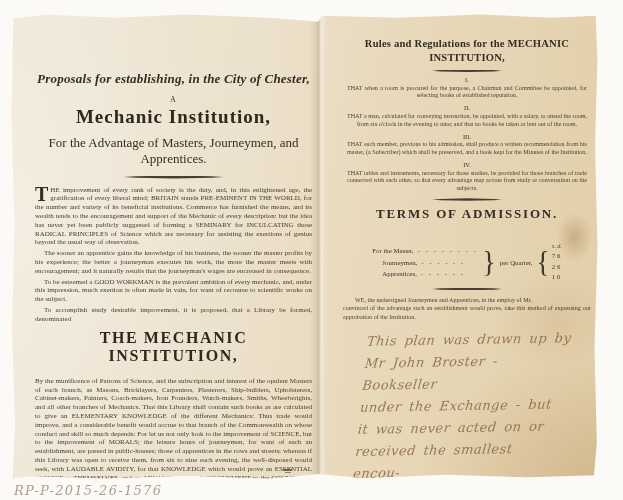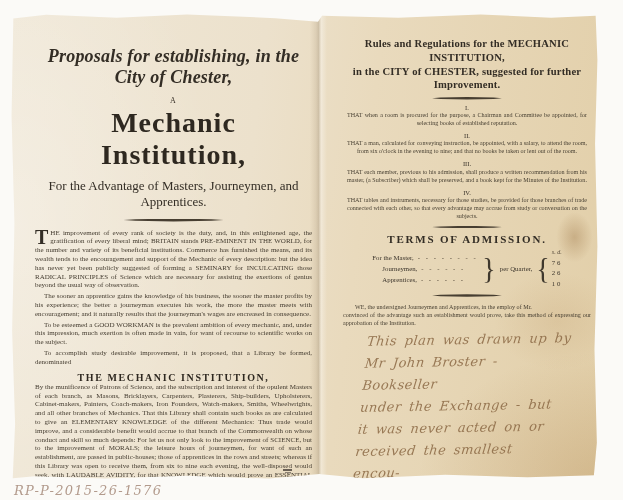--- a/index.html
+++ b/index.html
@@ -20,38 +20,38 @@
       linear-gradient(97deg, #f0e8d8 0%, #ece1cc 40%, #e9dabd 58%, #e2cfa9 100%);
     box-shadow: 2px 4px 7px rgba(110,100,85,0.40);
     clip-path: polygon(0.4% 1.2%, 6% 0.4%, 18% 1%, 30% 0.3%, 45% 1.1%, 52.3% 1.9%, 53% 0.6%, 66% 1%, 80% 0.3%, 92% 1%, 99.6% 0.6%, 99.9% 10%, 99.5% 28%, 99.9% 50%, 99.4% 72%, 99.8% 92%, 99.3% 99%, 88% 99.4%, 74% 98.9%, 60% 99.6%, 52.5% 98.7%, 44% 99.7%, 30% 99.1%, 16% 99.7%, 4% 99.2%, 0.3% 99.6%, 0.7% 88%, 0.2% 68%, 0.6% 45%, 0.1% 22%);
   }
   .fold {
     position:absolute; top:0; left:299px; width:17px; height:100%;
     background:linear-gradient(90deg, rgba(0,0,0,0) 0%, rgba(96,70,38,0.10) 35%, rgba(70,50,25,0.17) 50%, rgba(255,255,255,0.35) 66%, rgba(0,0,0,0) 100%);
   }
   
   .page-left { position:absolute; left:24px; top:33px; width:277px; }
-  .lp-kicker { font-style:italic; font-weight:bold; text-align:center; font-size:18px; letter-spacing:0.2px; color:#332d25; }
+  .lp-kicker { font-style:italic; font-weight:bold; text-align:center; font-size:13px; letter-spacing:0.2px; color:#332d25;margin-top:25px; }
   .lp-article { text-align:center; font-size:8px; margin-top:8px; letter-spacing:1px; }
-  .lp-title { text-align:center; font-size:28px; font-weight:bold; letter-spacing:1px; margin-top:2px; color:#2e2820; }
+  .lp-title { text-align:center; font-size:19px; font-weight:bold; letter-spacing:1px; margin-top:2px; color:#2e2820; }
   .lp-subtitle { text-align:center; font-size:13px; font-weight:normal; margin-top:7px; line-height:1.25; color:#332d25; }
   .swell { height:3px; margin:8px auto 7px auto; background:#473e31;
     clip-path:polygon(0 50%, 12% 22%, 50% 0, 88% 22%, 100% 50%, 88% 78%, 50% 100%, 12% 78%); }
   .swell-lg { width:100px; }
   .swell-sm { width:70px; height:2.5px; margin:5px auto 4px auto; }
   .lp-body p { font-size:7px; line-height:1.26; text-align:justify; margin-bottom:2px; color:#433b2f; }
   .lp-body p.indent { text-indent:9px; }
   .dropcap { float:left; font-size:20px; line-height:15px; padding:1px 2px 0 0; font-weight:bold; color:#332d25; }
-  .lp-sec-heading { text-align:center; font-size:10px; font-weight:bold; letter-spacing:1.6px; margin:5px 0 0 0; color:#2e2820; }
+  .lp-sec-heading { text-align:center; font-size:16px; font-weight:bold; letter-spacing:1.6px; margin:5px 0 12px 0; color:#2e2820; }
   
   .page-right { position:absolute; left:332px; top:24px; width:248px; }
   .rp-heading { text-align:center; font-size:10.6px; font-weight:bold; line-height:1.3; letter-spacing:0.2px; color:#332d25; }
   .rule-num { text-align:center; font-size:6.5px; margin:4px 0 1.5px 0; }
   .rule-text { font-size:6.1px; line-height:1.3; text-align:justify; text-align-last:center; color:#4a4234; padding:0 4px; }
-  .terms-heading { text-align:center; font-size:11px; font-weight:bold; letter-spacing:1.8px; margin:5px 0 3px 0; color:#332d25; }
+  .terms-heading { text-align:center; font-size:13px; font-weight:bold; letter-spacing:1.8px; margin:5px 0 20px 0; color:#332d25; }
   .terms-body { display:flex; justify-content:center; align-items:center; }
   .terms-labels { width:108px; font-size:6.8px; line-height:1.65; }
   .t-row { display:flex; }
   .t-row.t-indent { padding-left:10px; }
   .t-label { white-space:nowrap; }
   .t-dots { flex:1; overflow:hidden; white-space:nowrap; padding-left:4px; letter-spacing:2px; color:#55493a; }
   .brace { font-size:28px; font-weight:normal; color:#3f382d; line-height:1; transform:scaleY(1.05); padding:0 2px; font-family:"Liberation Serif", serif; }
   .t-per { font-size:6.8px; padding:0 2px; white-space:nowrap; }
   .terms-fees { display:flex; flex-direction:column; font-size:6.8px; line-height:1.55; }
   .t-sd { font-style:italic; font-size:6px; text-align:left; margin-bottom:0; color:#55493a; }
@@ -100,21 +100,20 @@
 
     <div class="lp-body">
       <p>By the munificence of Patrons of Science, and the subscription and interest of the opulent Masters of each branch, as Masons, Bricklayers, Carpenters, Plasterers, Ship-builders, Upholsterers, Cabinet-makers, Painters, Coach-makers, Iron Founders, Watch-makers, Smiths, Wheelwrights, and all other branches of Mechanics. That this Library shall contain such books as are calculated to give an ELEMENTARY KNOWLEDGE of the different Mechanics: Thus trade would improve, and a considerable benefit would accrue to that branch of the Commonwealth on whose conduct and skill so much depends: For let us not only look to the improvement of SCIENCE, but to the improvement of MORALS; the leisure hours of journeymen, for want of such an establishment, are passed in public-houses; those of apprentices in the rows and streets; whereas if this Library was open to receive them, from six to nine each evening, the well-disposed would seek, with LAUDABLE AVIDITY, for that KNOWLEDGE which would prove an ESSENTIAL SERVICE to THEMSELVES, and an ADVANTAGE and IMPROVEMENT to the COUNTRY in general.</p>
       <p class="indent">Books are open, for the names of DONORS and SUBSCRIBERS, at the COMMERCIAL GOOD ROOM, and at MR. BROSTER'S.</p>
     </div>
   </div>
 
   <div class="page-right">
     <div class="rp-heading">
       <div>Rules and Regulations for the MECHANIC INSTITUTION,</div>
-      <div>in the CITY of CHESTER, suggested for further Improvement.</div>
     </div>
     <div class="swell swell-sm"></div>
 
     <div>
       <div class="rule-num">I.</div>
       <div class="rule-text">THAT when a room is procured for the purpose, a Chairman and Committee be appointed, for selecting books of established reputation.</div>
     </div>
     <div>
       <div class="rule-num">II.</div>
       <div class="rule-text">THAT a man, calculated for conveying instruction, be appointed, with a salary, to attend the room, from six o'clock in the evening to nine; and that no books be taken or lent out of the room.</div>

